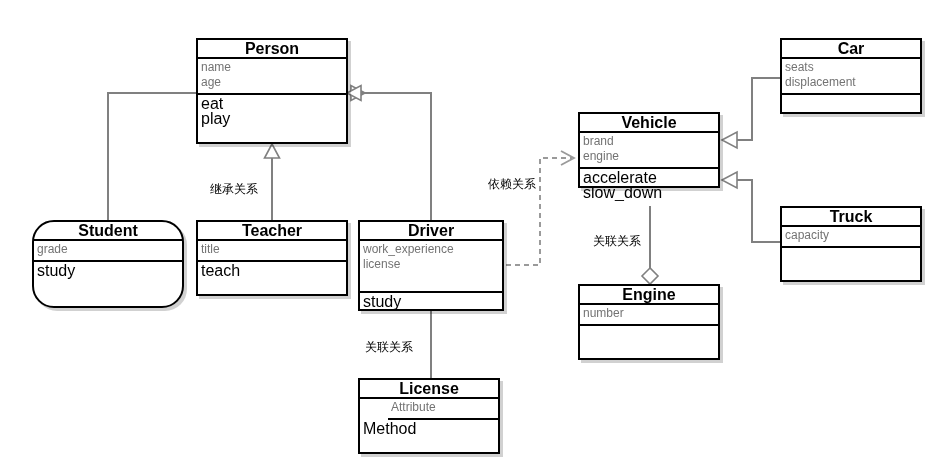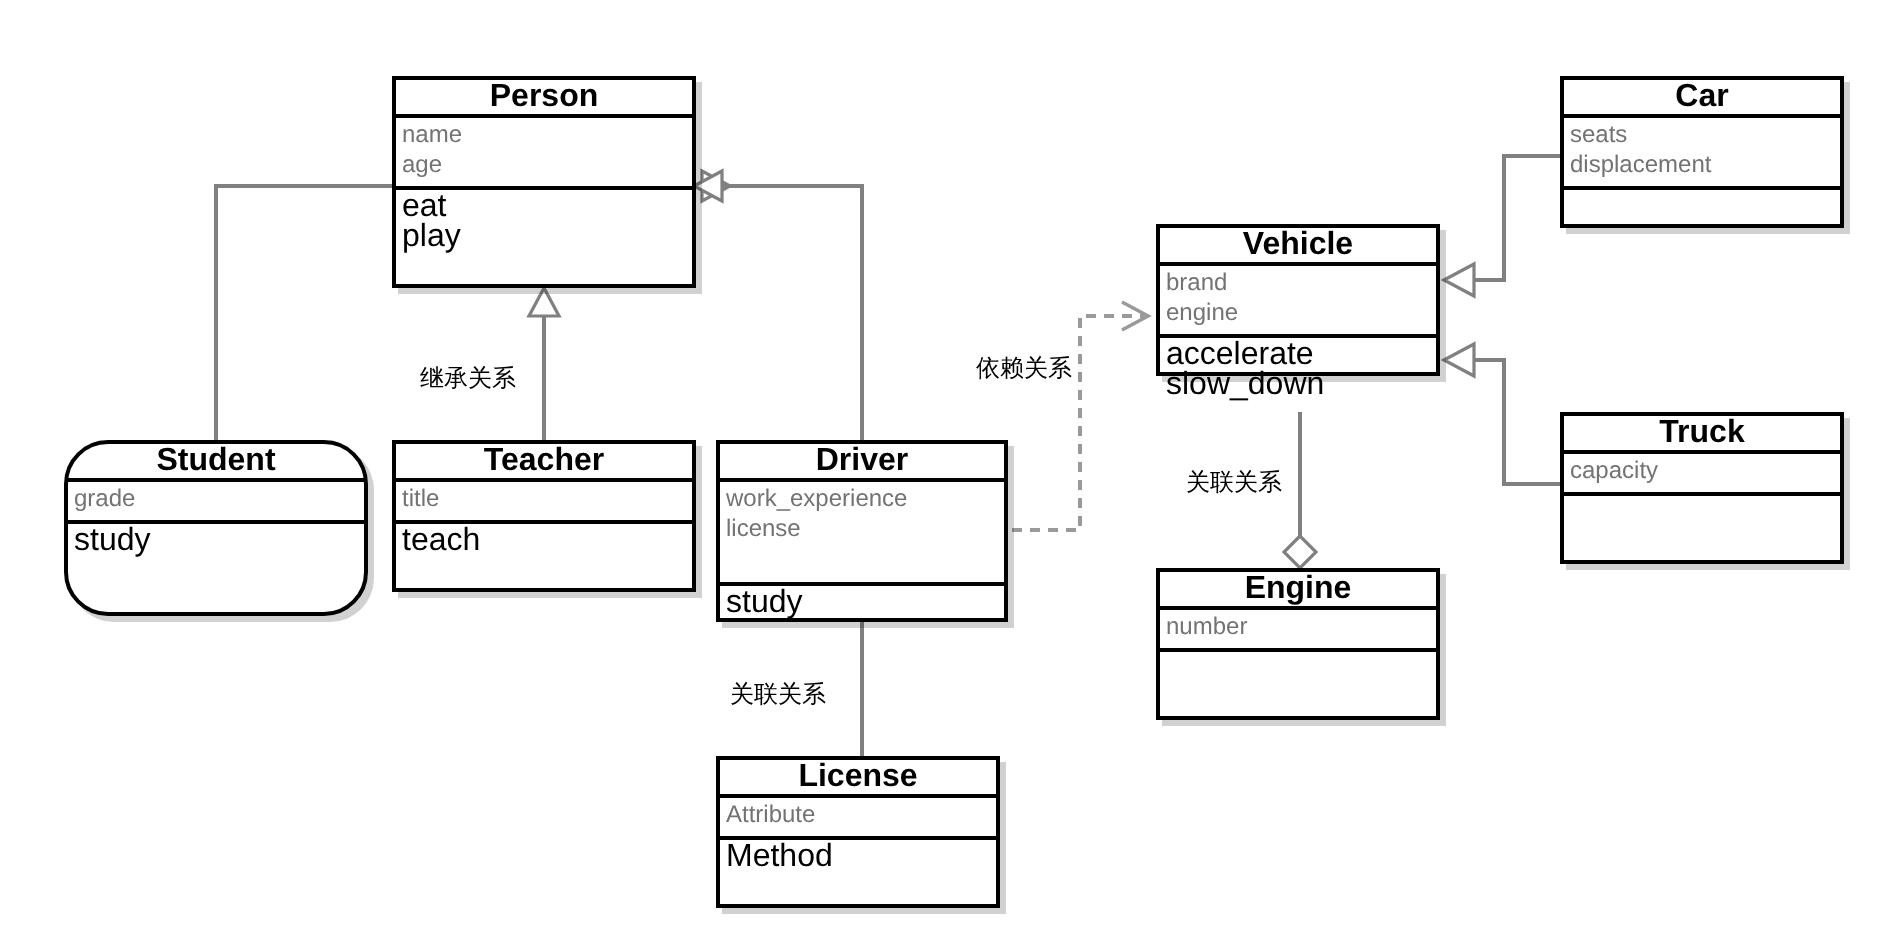--- a/index.html
+++ b/index.html
@@ -197,21 +197,21 @@
   <div class="uml-class" style="left:578px; top:284px; width:142px; height:76px;">
     <div class="uml-name">Engine</div>
     <div class="uml-attrs" style="height:21px;">
       <div class="uml-row">number</div>
     </div>
     <div class="uml-ops"></div>
   </div>
 
   <div class="uml-class" style="left:358px; top:378px; width:142px; height:76px;">
     <div class="uml-name">License</div>
-    <div class="uml-attrs" style="height:21px;">
+    <div class="uml-attrs" style="height:21px;margin-left:28px;">
       <div class="uml-row">Attribute</div>
     </div>
     <div class="uml-ops">
       <div class="uml-row">Method</div>
     </div>
   </div>
 
   <div class="edge-label" style="left:208px; top:181px;">继承关系</div>
   <div class="edge-label" style="left:486px; top:176px;">依赖关系</div>
   <div class="edge-label" style="left:591px; top:233px;">关联关系</div>

